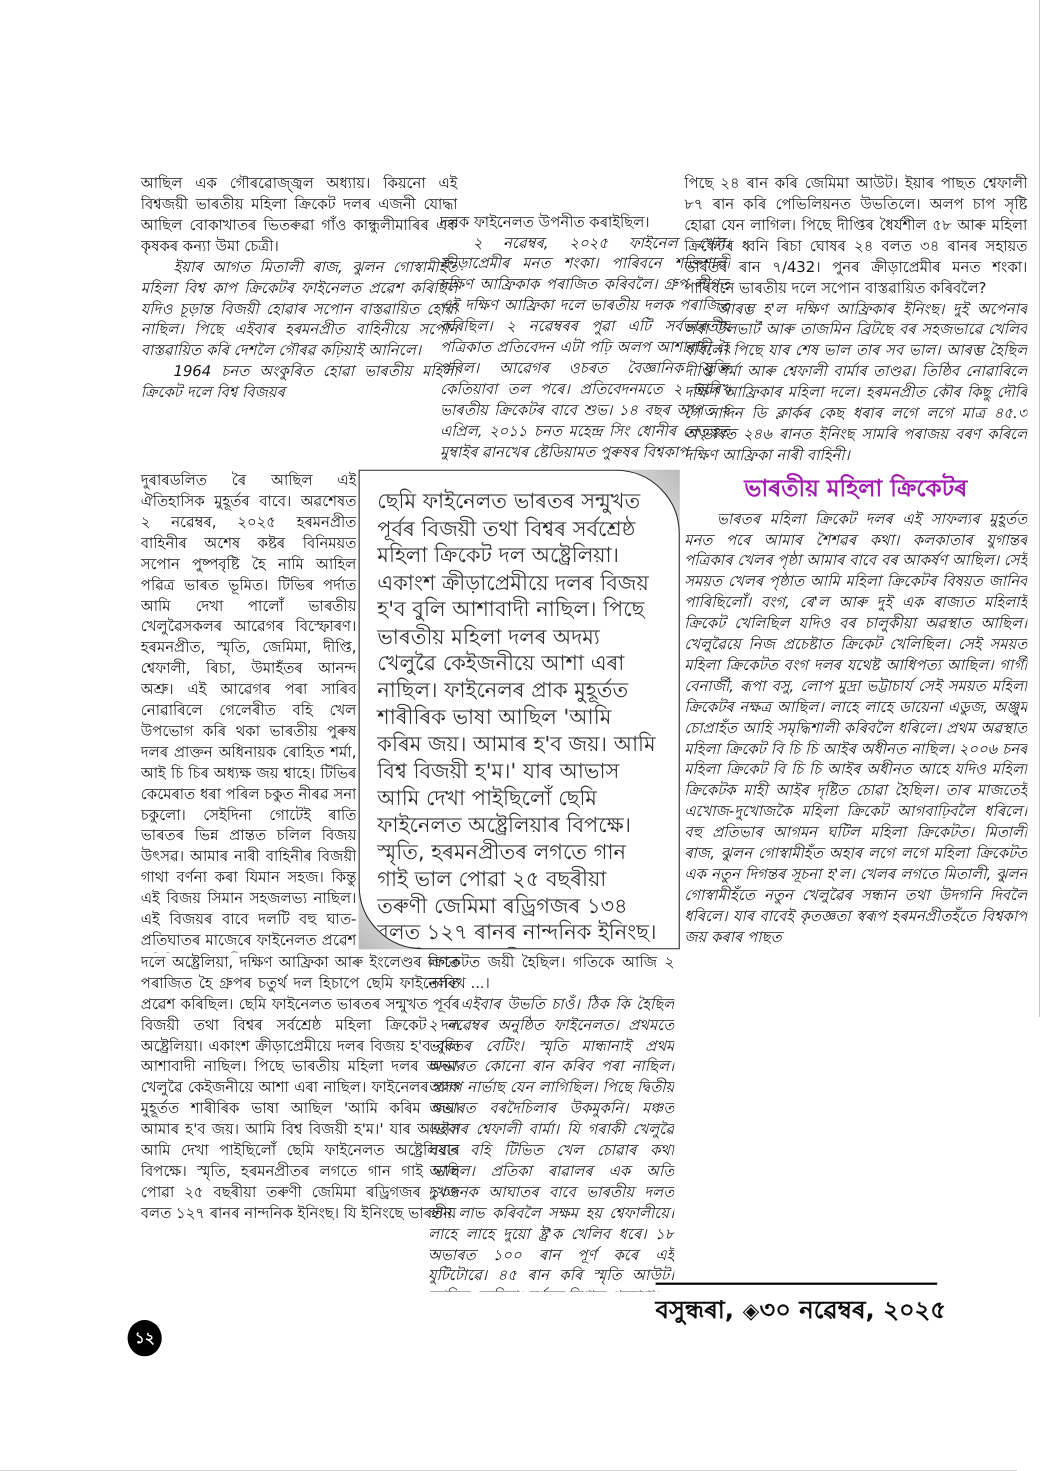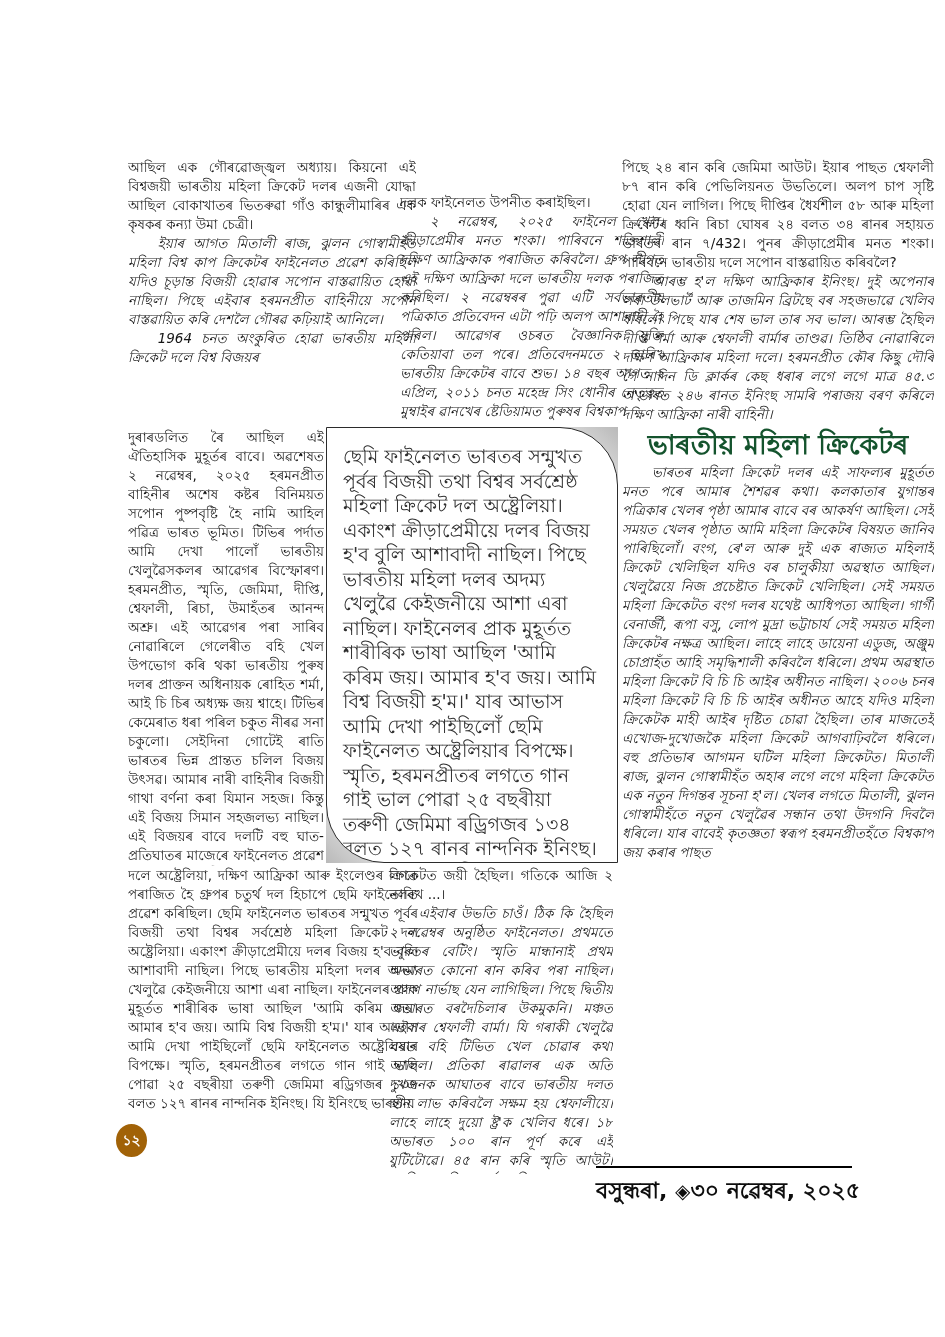--- a/index.html
+++ b/index.html
@@ -38,32 +38,32 @@
     border-radius:0 58px 0 58px;
     padding:16px 18px 10px 16px;
     box-sizing:border-box;
     font-size:19px;
     line-height:24.5px;
     color:#2e2e2e;
     text-align:left;
     overflow:hidden;
   }
   .section-heading{
-    color:#14532d;
+    color:#a21caf;
     font-weight:bold;
-    font-size:27px;
+    font-size:21px;
     line-height:25px;
     text-align:center;
     margin:8px 0 6px 0;
   }
   .footer-badge{
     position:absolute;
-    left:116px;top:1124px;
+    left:116px;top:1200px;
     width:31px;height:33px;
-    background:#a16207;
+    background:#000000;
     border-radius:50%;
     color:#ffffff;
     font-weight:bold;
     font-size:14px;
     display:flex;align-items:center;justify-content:center;
   }
   .footer-date{
     position:absolute;
     left:596px;top:1166px;width:256px;
     border-top:2.5px solid #000000;

